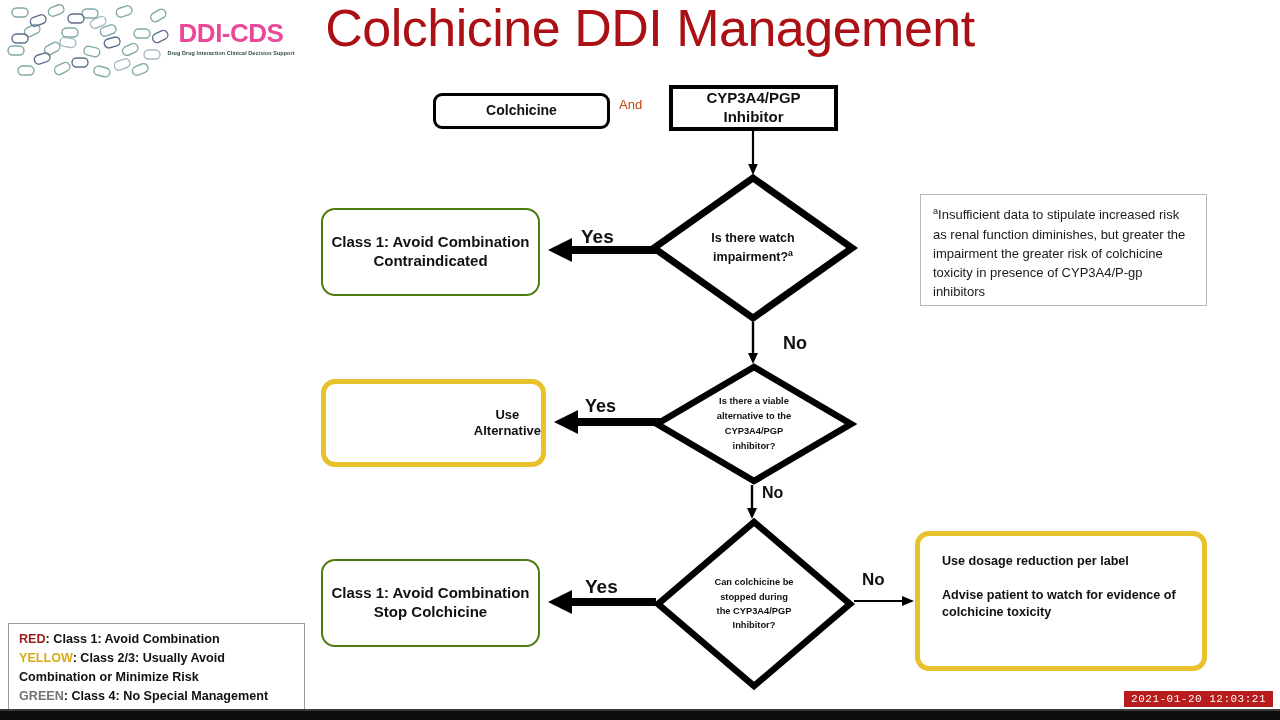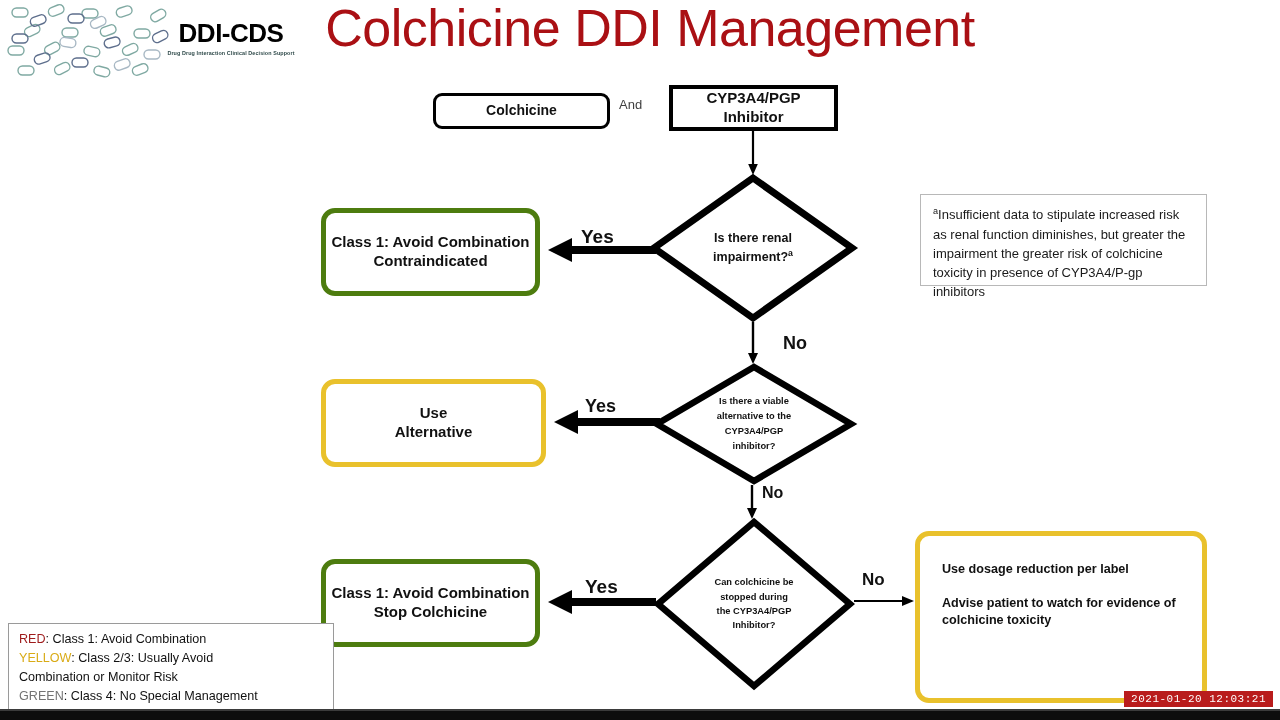--- a/index.html
+++ b/index.html
@@ -32,21 +32,21 @@
     position: absolute; left: 4px; top: 2px;
     width: 292px; height: 86px;
   }
   #logo-pills { position: absolute; left: 0; top: 0; width: 180px; height: 86px; }
   #logo-text {
     position: absolute; left: 162px; top: 18px;
     width: 130px; text-align: center;
   }
   #logo-title {
     font-size: 26px; font-weight: bold; letter-spacing: -0.5px;
-    color: #000000; line-height: 1;
+    color: #ec4899; line-height: 1;
   }
   #logo-sub {
     font-size: 5.4px; font-weight: bold; color: #2f4a4a;
     letter-spacing: 0.1px; margin-top: 4px; white-space: nowrap;
   }
 
   
   #page-title {
     position: absolute; left: 300px; top: -2px;
     width: 700px; text-align: center;
@@ -61,44 +61,44 @@
   .fbox {
     position: absolute;
     background: #ffffff;
     display: flex; align-items: center; justify-content: center;
     text-align: center;
     font-weight: bold; color: #111;
     line-height: 1.25;
   }
   .fbox.rounded { border-radius: 14px; }
   .box-black { border: 4px solid #000; }
-  .box-red   { border: 5px solid #4d7c0f; }
+  .box-red   { border: 2px solid #4d7c0f; }
   .box-yellow{ border: 5px solid #e9c12c; }
 
   #box-colchicine {
     left: 433px; top: 93px; width: 177px; height: 36px;
     border-radius: 9px; font-size: 14px;
     border: 3.5px solid #000;
   }
   #label-and {
     position: absolute; left: 619px; top: 97px;
-    font-size: 13px; color: #404040; font-weight: normal;
+    font-size: 13px; color: #c2410c; font-weight: normal;
   }
   #box-cyp {
     left: 669px; top: 85px; width: 169px; height: 46px;
     font-size: 15px;
   }
 
   #box-class1a { left: 321px; top: 208px; width: 219px; height: 88px; font-size: 15px; }
-  #box-alt     { left: 321px; top: 379px; width: 225px; height: 88px; font-size: 15px; }
+  #box-alt     { left: 321px; top: 379px; width: 225px; height: 88px; font-size: 13px; justify-content: flex-end; }
   #box-class1b { left: 321px; top: 559px; width: 219px; height: 88px; font-size: 15px; }
 
   #box-advice {
-    left: 915px; top: 531px; width: 292px; height: 172px;
-    display: block; padding: 25px 0 0 22px; text-align: left;
+    left: 915px; top: 531px; width: 292px; height: 140px;
+    display: block; padding: 17px 0 0 22px; text-align: left;
     font-size: 12.6px;
   }
   #box-advice .line { margin-bottom: 17px; line-height: 1.35; }
   #box-advice .line:last-child { margin-bottom: 0; }
 
   
   .diamond-wrap { position: absolute; }
   .diamond-wrap svg { position: absolute; left: 0; top: 0; overflow: visible; }
   .diamond-label {
     position: absolute; left: 0; top: 0; width: 100%; height: 100%;
@@ -122,32 +122,32 @@
   #yes1 { left: 581px; top: 226px; font-size: 19px; }
   #yes2 { left: 585px; top: 396px; font-size: 18px; }
   #yes3 { left: 585px; top: 576px; font-size: 19px; }
   #no1  { left: 783px; top: 333px; font-size: 18px; }
   #no2  { left: 762px; top: 484px; font-size: 16px; }
   #no3  { left: 862px; top: 570px; font-size: 17px; }
 
   
   #footnote-box {
     position: absolute; left: 920px; top: 194px;
-    width: 287px; height: 92px;
+    width: 287px; height: 112px;
     border: 1px solid #b8b8b8; background: #fff;
     padding: 10px 12px 0 12px;
     font-size: 13px; line-height: 1.48; color: #1a1a1a;
   }
 
   
   #legend-box {
     position: absolute; left: 8px; top: 623px;
-    width: 326px; height: 88px;
+    width: 297px; height: 88px;
     border: 1px solid #9a9a9a; background: #fff;
-    padding: 6px 10px; font-size: 12.6px; font-weight: normal;
+    padding: 6px 10px; font-size: 12.6px; font-weight: bold;
     line-height: 1.52; color: #111;
   }
   .lg-red { color: #9e1b1b; }
   .lg-yellow { color: #d9ab16; margin-top: 28px; }
   .lg-green { color: #737373; }
 
   
   #timestamp {
     position: absolute; right: 7px; bottom: 13px;
     background: #b91c1c; color: #ffffff;
@@ -224,21 +224,21 @@
   <svg class="arrow-svg" style="left:746px; top:131px;" width="16" height="46">
     <line x1="7" y1="0" x2="7" y2="34" stroke="#000" stroke-width="2.2"></line>
     <polygon points="7,44 2.2,33 11.8,33" fill="#000"></polygon>
   </svg>
 
   <div id="dia1" class="diamond-wrap">
     <svg width="206" height="148">
       <polygon points="103,4 202,74 103,144 4,74" fill="#fff" stroke="#000" stroke-width="7"></polygon>
     </svg>
     <div class="diamond-label">
-      <span>Is there renal</span>
+      <span>Is there watch</span>
       <span><span>impairment?</span><span class="sup">a</span></span>
     </div>
   </div>
 
   <div id="yes1" class="yes-label">Yes</div>
   <svg class="arrow-svg" style="left:546px; top:240px;" width="112" height="20">
     <line x1="110" y1="10" x2="24" y2="10" stroke="#000" stroke-width="8"></line>
     <polygon points="2,10 26,-2 26,22" fill="#000"></polygon>
   </svg>
 
@@ -327,21 +327,21 @@
   </div>
 
   <div id="legend-box">
     <div>
       <span class="lg-red">RED</span><span>: Class 1: Avoid Combination</span>
     </div>
     <div>
       <span class="lg-yellow">YELLOW</span><span>: Class 2/3: Usually Avoid</span>
     </div>
     <div>
-      <span>Combination or Monitor Risk</span>
+      <span>Combination or Minimize Risk</span>
     </div>
     <div>
       <span class="lg-green">GREEN</span><span>: Class 4: No Special Management</span>
     </div>
   </div>
 
   <div id="timestamp">2021-01-20 12:03:21</div>
 
   <div class="slide-bottom-line"></div>
   <div class="slide-bottom-bar"></div>

